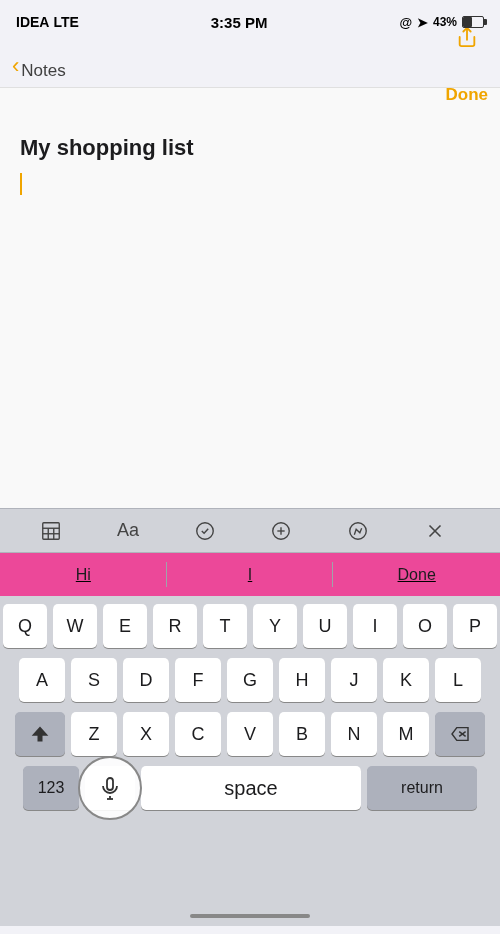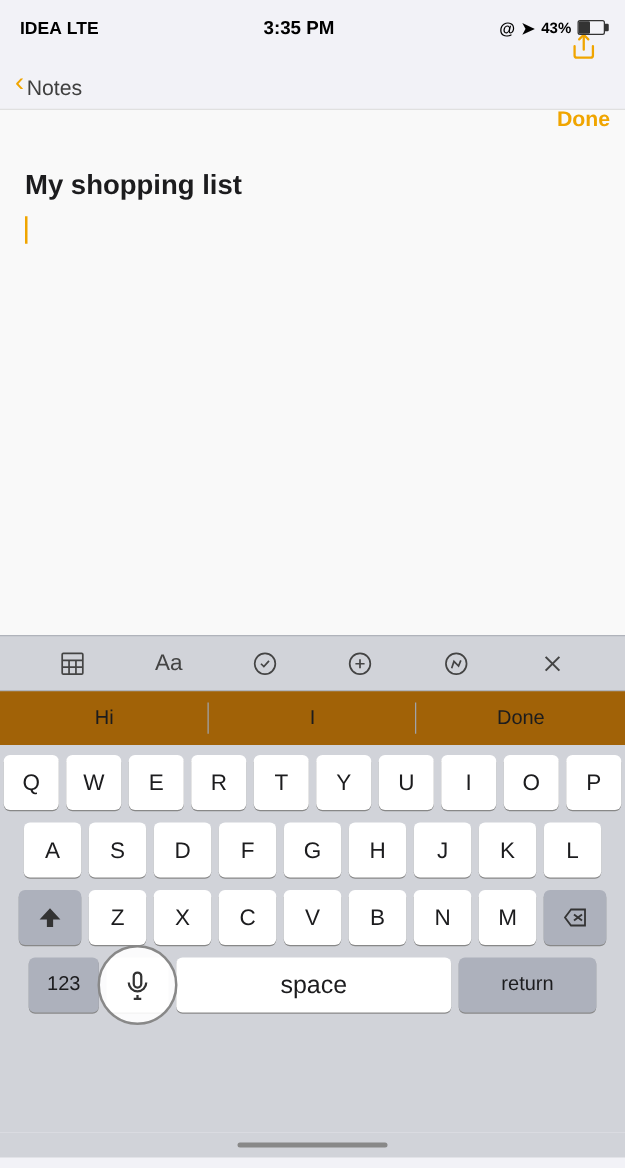--- a/index.html
+++ b/index.html
@@ -144,35 +144,36 @@
       align-items: center;
       justify-content: space-around;
       padding: 0 20px;
       border-top: 1px solid #b0b3bb;
     }
     .toolbar-btn {
       width: 36px;
       height: 36px;
       display: flex;
       align-items: center;
-      justify-content: center;
+      justify-content: flex-start;
       cursor: pointer;
     }
     .toolbar-btn svg {
       width: 22px;
       height: 22px;
     }
 
     
     .autocorrect-bar {
       height: 44px;
-      background: #a16207;
+      background: #ec4899;
       display: flex;
       align-items: center;
       border-top: 1px solid #b0b3bb;
+      text-decoration: underline;
     }
     .autocorrect-item {
       flex: 1;
       display: flex;
       align-items: center;
       justify-content: center;
       height: 100%;
       font-size: 16px;
       color: #1c1c1e;
       cursor: pointer;

